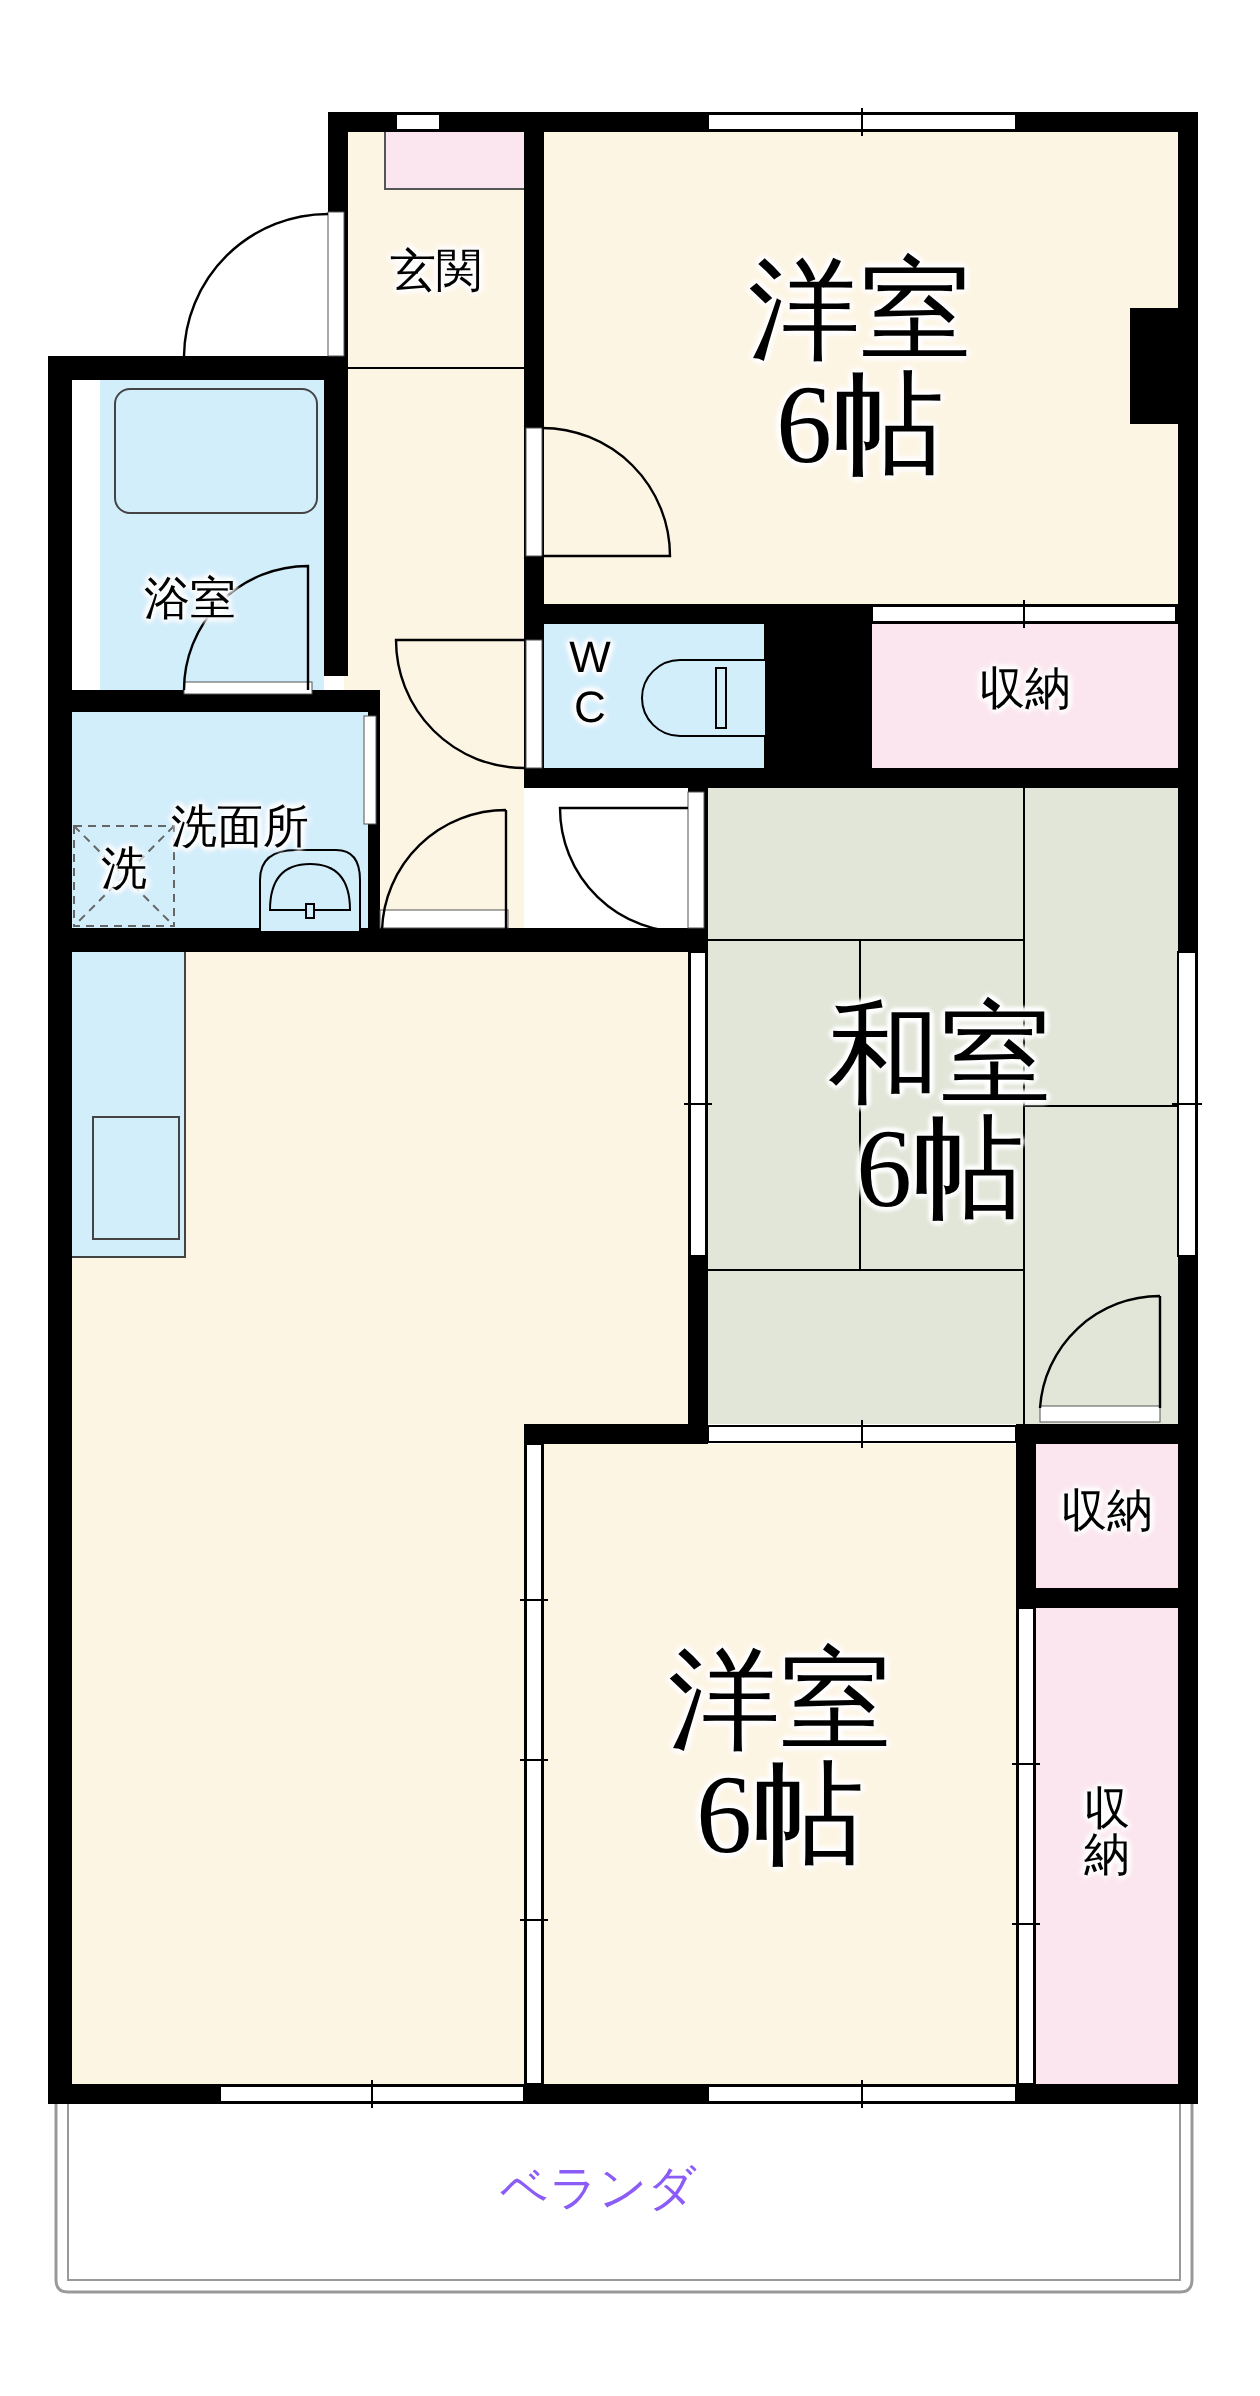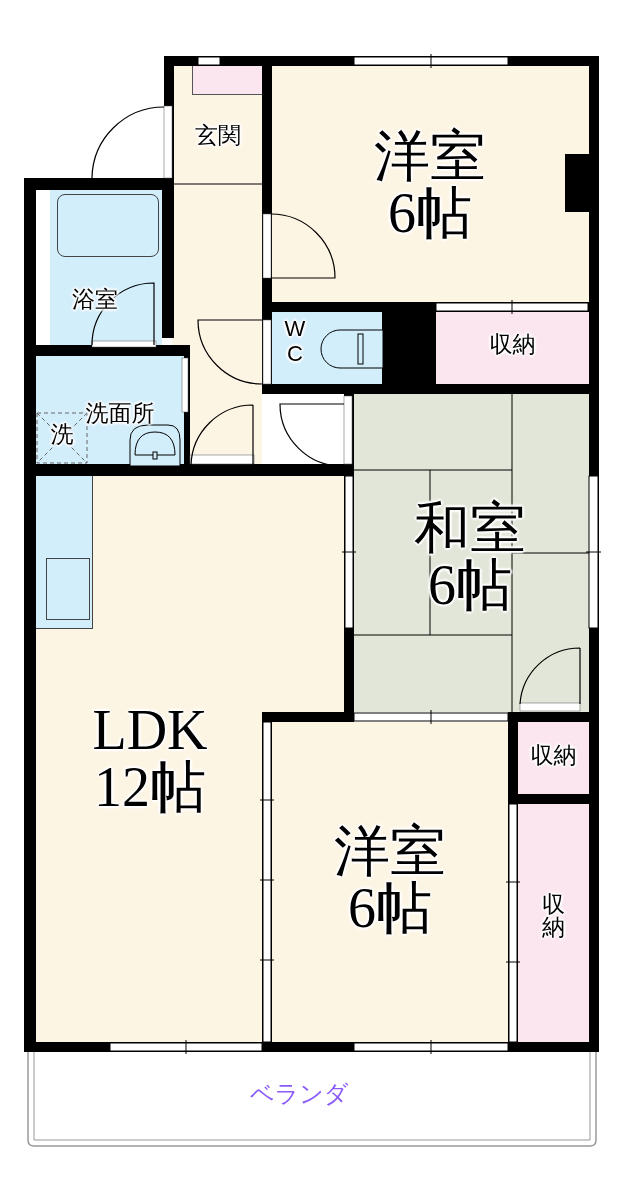--- a/index.html
+++ b/index.html
@@ -151,21 +151,19 @@
   <div class="label big" style="left:330px;top:128px;width:200px;">洋室
 6帖</div>
   <div class="label small" style="left:48px;top:288px;width:94px;">浴室</div>
   <div class="label wc" style="left:274px;top:316px;width:42px;">W
 C</div>
   <div class="label small" style="left:436px;top:333px;width:153px;">収納</div>
   <div class="label small" style="left:55px;top:370px;width:130px;margin-top:32px;">洗面所</div>
   <div class="label small" style="left:38px;top:423px;width:48px;">洗</div>
   <div class="label big" style="left:370px;top:500px;width:200px;">和室
 6帖</div>
-  <div class="label big" style="left:50px;top:702px;width:200px;">LDK
-12帖</div>
   <div class="label small" style="left:518px;top:744px;width:71px;">収納</div>
   <div class="label big" style="left:290px;top:823px;width:200px;">洋室
 6帖</div>
   <div class="label small" style="left:518px;top:893px;width:71px;">収
 納</div>
   <div class="veranda-label" style="left:250px;top:1078px;">ベランダ</div>
 </div>
 
 </body></html>

